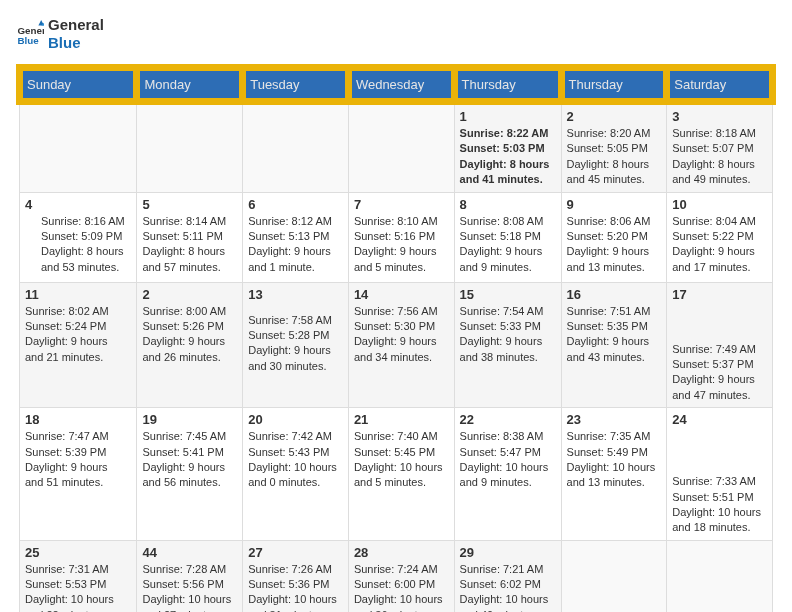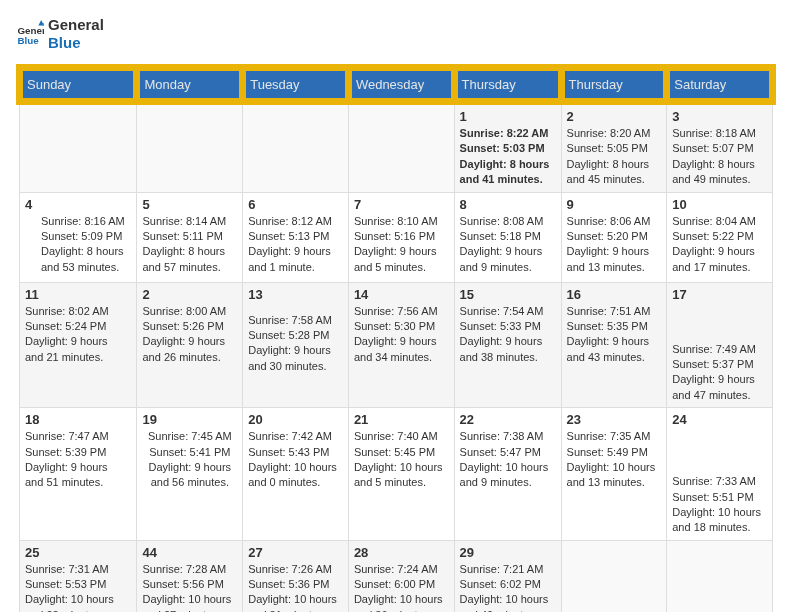--- a/index.html
+++ b/index.html
@@ -245,42 +245,42 @@
       <tr>
         <td>
           <span class="day-number">18</span>
           <div class="day-info" style="white-space: pre-line;">Sunrise: 7:47 AM
 Sunset: 5:39 PM
 Daylight: 9 hours
 and 51 minutes.</div>
         </td>
         <td>
           <span class="day-number">19</span>
-          <div class="day-info" style="white-space: pre-line; text-align: center;">Sunrise: 7:45 AM
+          <div class="day-info" style="white-space: pre-line;">Sunrise: 7:45 AM
 Sunset: 5:41 PM
 Daylight: 9 hours
 and 56 minutes.</div>
         </td>
         <td>
           <span class="day-number">20</span>
           <div class="day-info" style="white-space: pre-line;">Sunrise: 7:42 AM
 Sunset: 5:43 PM
 Daylight: 10 hours
 and 0 minutes.</div>
         </td>
         <td>
           <span class="day-number">21</span>
           <div class="day-info" style="white-space: pre-line;">Sunrise: 7:40 AM
 Sunset: 5:45 PM
 Daylight: 10 hours
 and 5 minutes.</div>
         </td>
         <td>
           <span class="day-number">22</span>
-          <div class="day-info" style="white-space: pre-line;">Sunrise: 7:38 AM
+          <div class="day-info" style="white-space: pre-line;">Sunrise: 8:38 AM
 Sunset: 5:47 PM
 Daylight: 10 hours
 and 9 minutes.</div>
         </td>
         <td>
           <span class="day-number">23</span>
           <div class="day-info" style="white-space: pre-line;">Sunrise: 7:35 AM
 Sunset: 5:49 PM
 Daylight: 10 hours
 and 13 minutes.</div>

